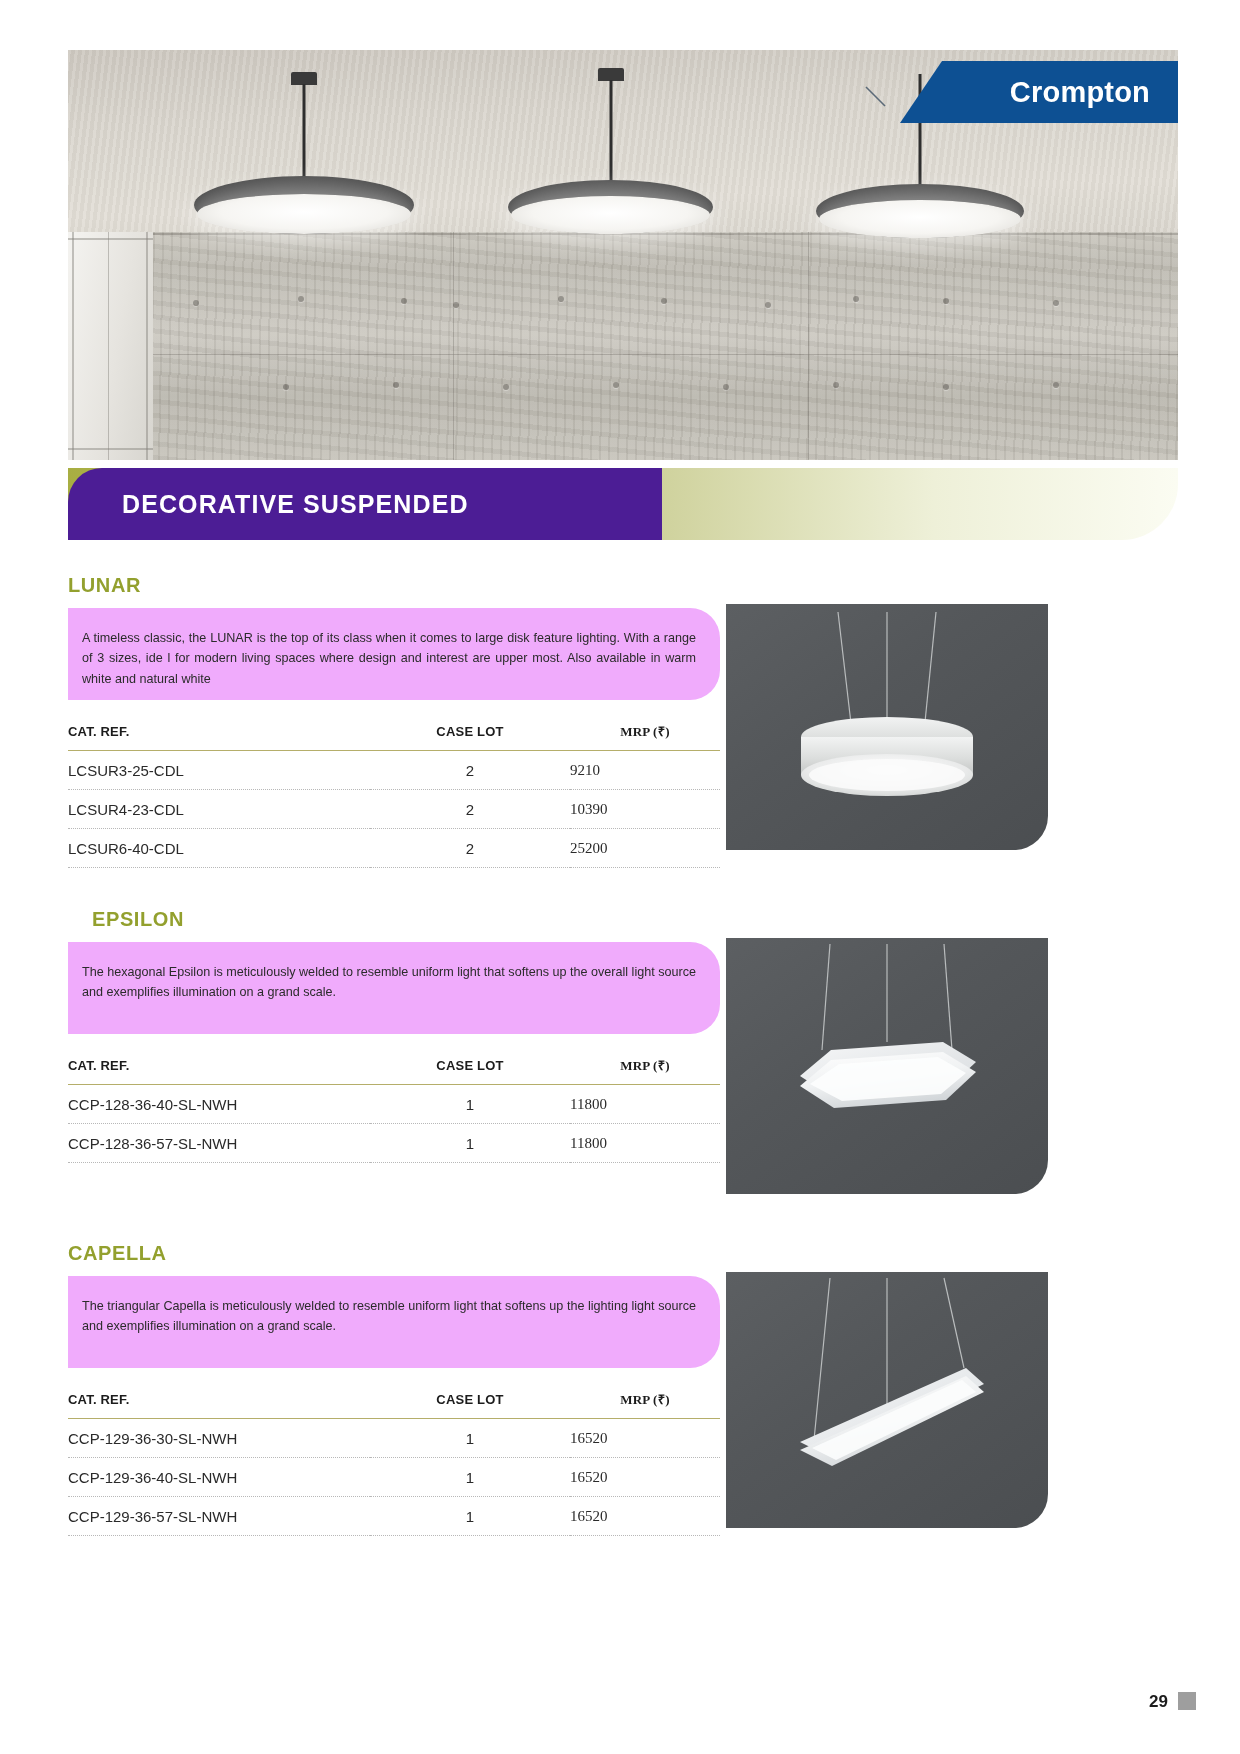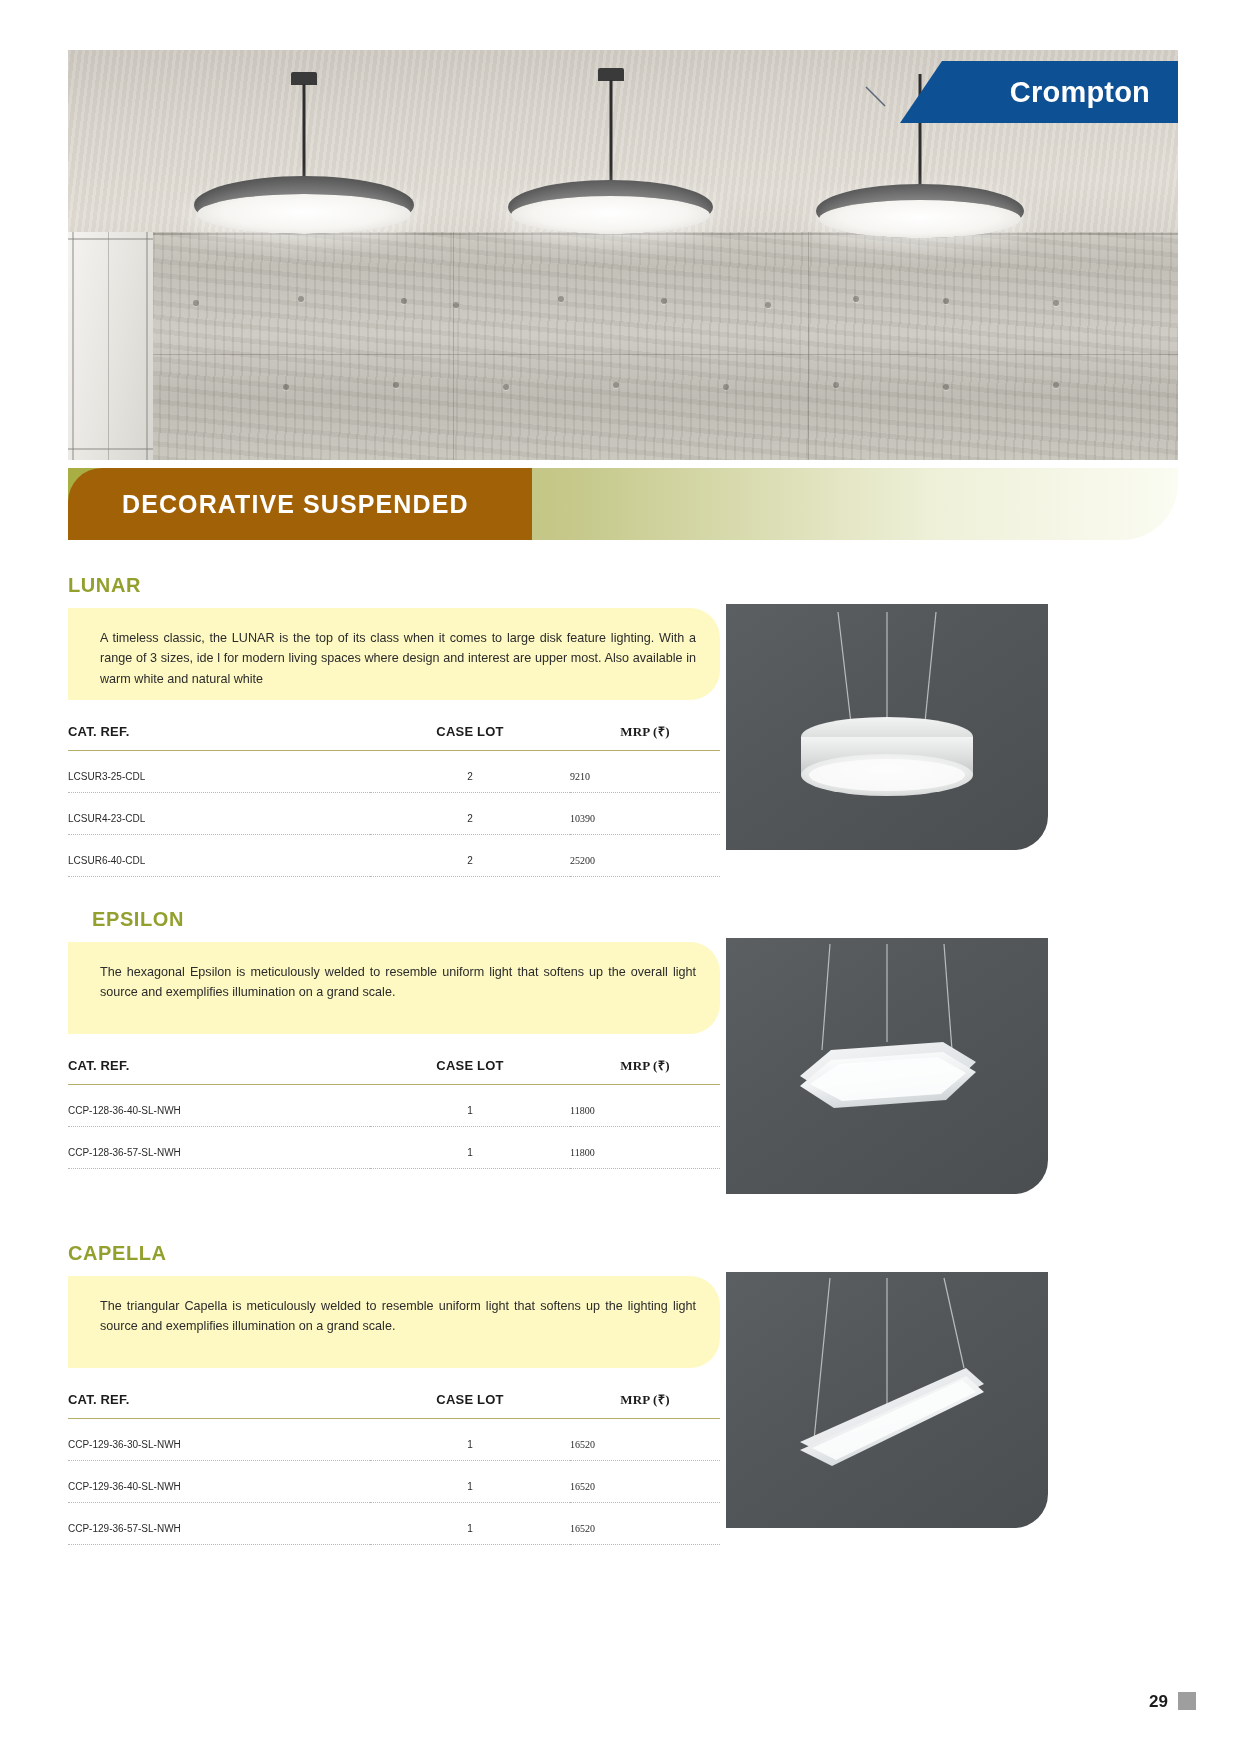--- a/index.html
+++ b/index.html
@@ -77,40 +77,40 @@
   }
 
   
   .sectionbar-wrap{ position:absolute; left:68px; top:468px; width:1110px; height:72px; }
   .sectionbar-light{
     position:absolute; right:0; top:0; width:1110px; height:72px;
     background: linear-gradient(90deg, #a8ae42 0%, #c6c98b 46%, #eef0d8 78%, #fbfcf2 100%);
     border-bottom-right-radius: 56px;
   }
   .sectionbar-solid{
-    position:absolute; left:0; top:0; width:464px; height:72px;
-    background:#a16207;
+    position:absolute; left:0; top:0; width:594px; height:72px;
+    background:#4c1d95;
     border-top-left-radius:34px;
   }
   .sectionbar-solid .title{
     position:absolute; left:54px; top:50%; transform:translateY(-50%);
     color:#ffffff; font-size:25px; font-weight:bold; letter-spacing:1.1px;
   }
 
   
   .product { position:absolute; left:0; width:100%; }
   .prod-name{
     position:absolute; left:68px; font-size:20px; font-weight:bold;
     color:#93a02e; letter-spacing:0.6px;
   }
   .desc-box{
     position:absolute; left:68px; width:652px;
-    background:#fef9c3;
+    background:#f0abfc;
     border-top-right-radius:30px; border-bottom-right-radius:30px;
-    padding:20px 24px 20px 32px;
+    padding:20px 24px 20px 14px;
   }
   .desc-box p{
     font-size:12.6px; color:#2b2b2b; line-height:1.62; text-align:justify;
   }
   .photo{
     position:absolute; left:726px; width:322px;
     background: linear-gradient(145deg,#5c5f62 0%, #54575a 40%, #4b4e51 100%);
     border-bottom-right-radius:34px;
     overflow:hidden;
   }
@@ -118,21 +118,21 @@
 
   
   .ptable{ position:absolute; left:68px; width:652px; }
   .ptable table{ width:100%; border-collapse:collapse; }
   .ptable th{
     font-size:13px; font-weight:bold; color:#1c1c1c;
     padding:6px 0 10px 0; letter-spacing:0.2px;
   }
   .ptable thead tr{ border-bottom:1.6px solid #b5ae6a; }
   .ptable td{
-    font-size:10px; color:#2a2a2a; padding:20px 0 10px 0;
+    font-size:15px; color:#2a2a2a; padding:11px 0 10px 0;
     border-bottom:1px dotted #b8b8b8;
   }
   .col-ref{ text-align:left; }
   .col-lot{ text-align:center; width:200px;margin-top:19px; }
   .col-mrp{ width:150px;font-family:Liberation Serif, serif; }
 
   
   .footer-num{
     position:absolute; right:72px; bottom:42px;
     font-size:17px; font-weight:bold; color:#1c1c1c;

